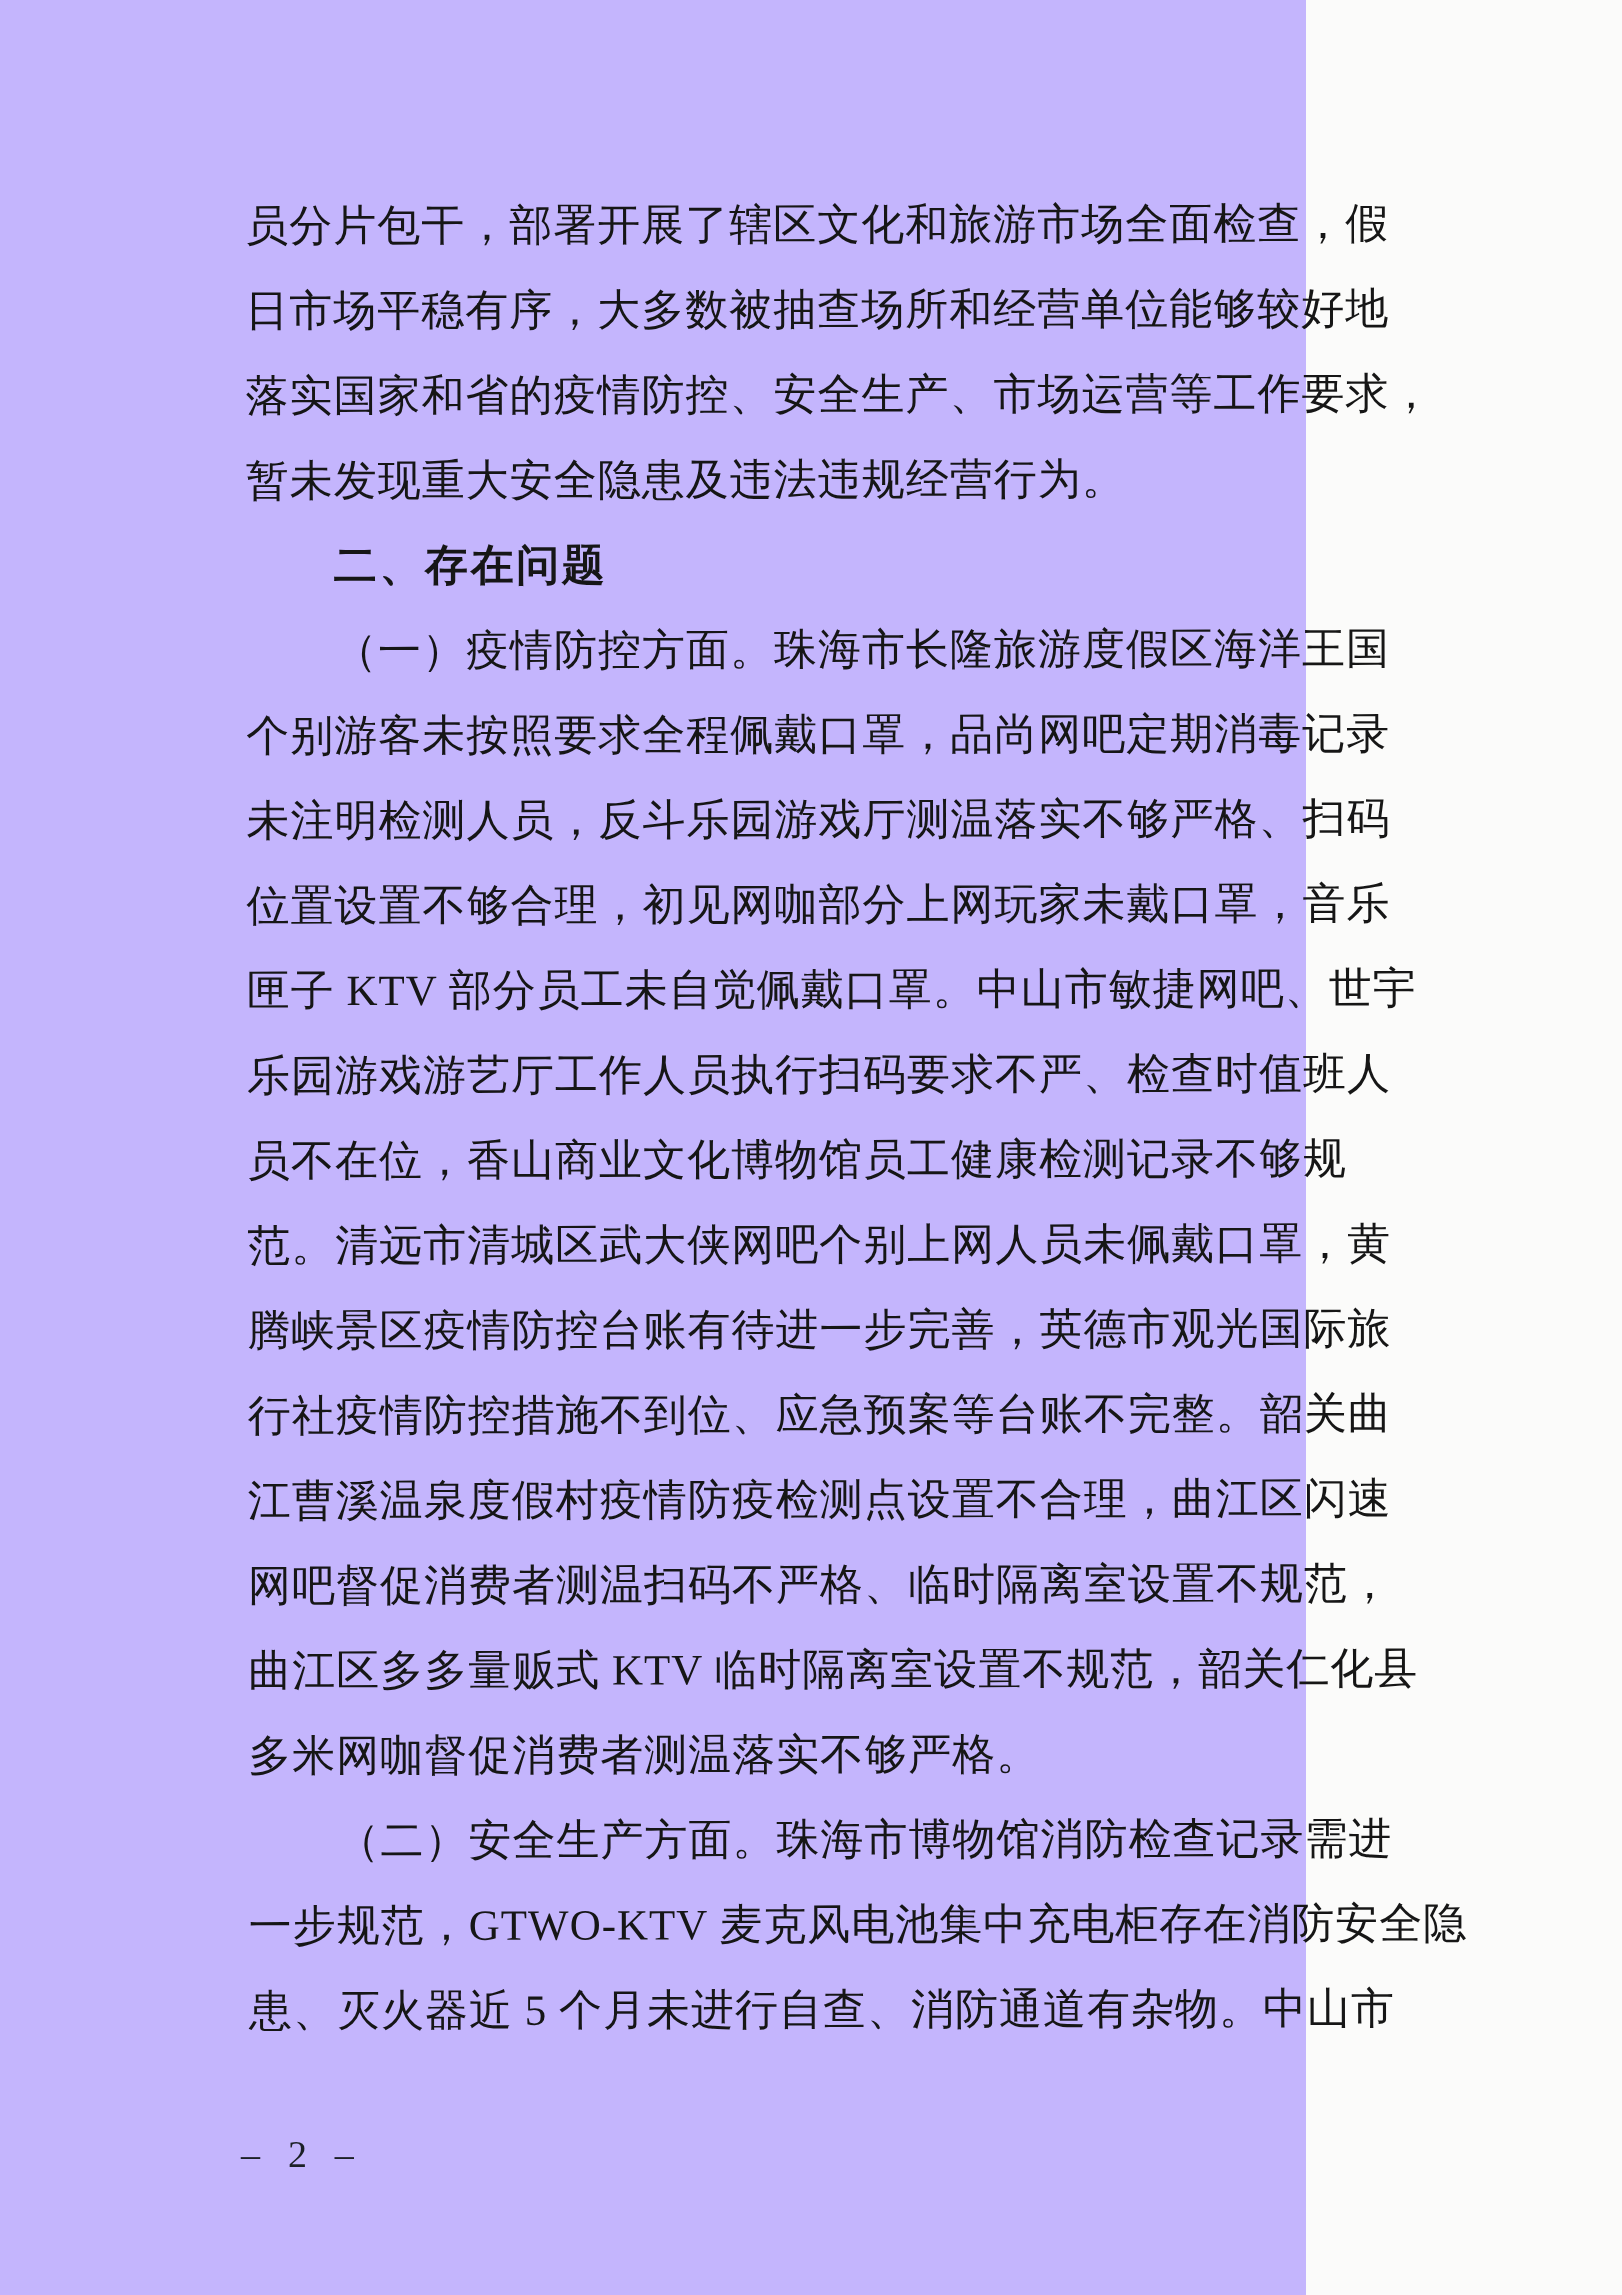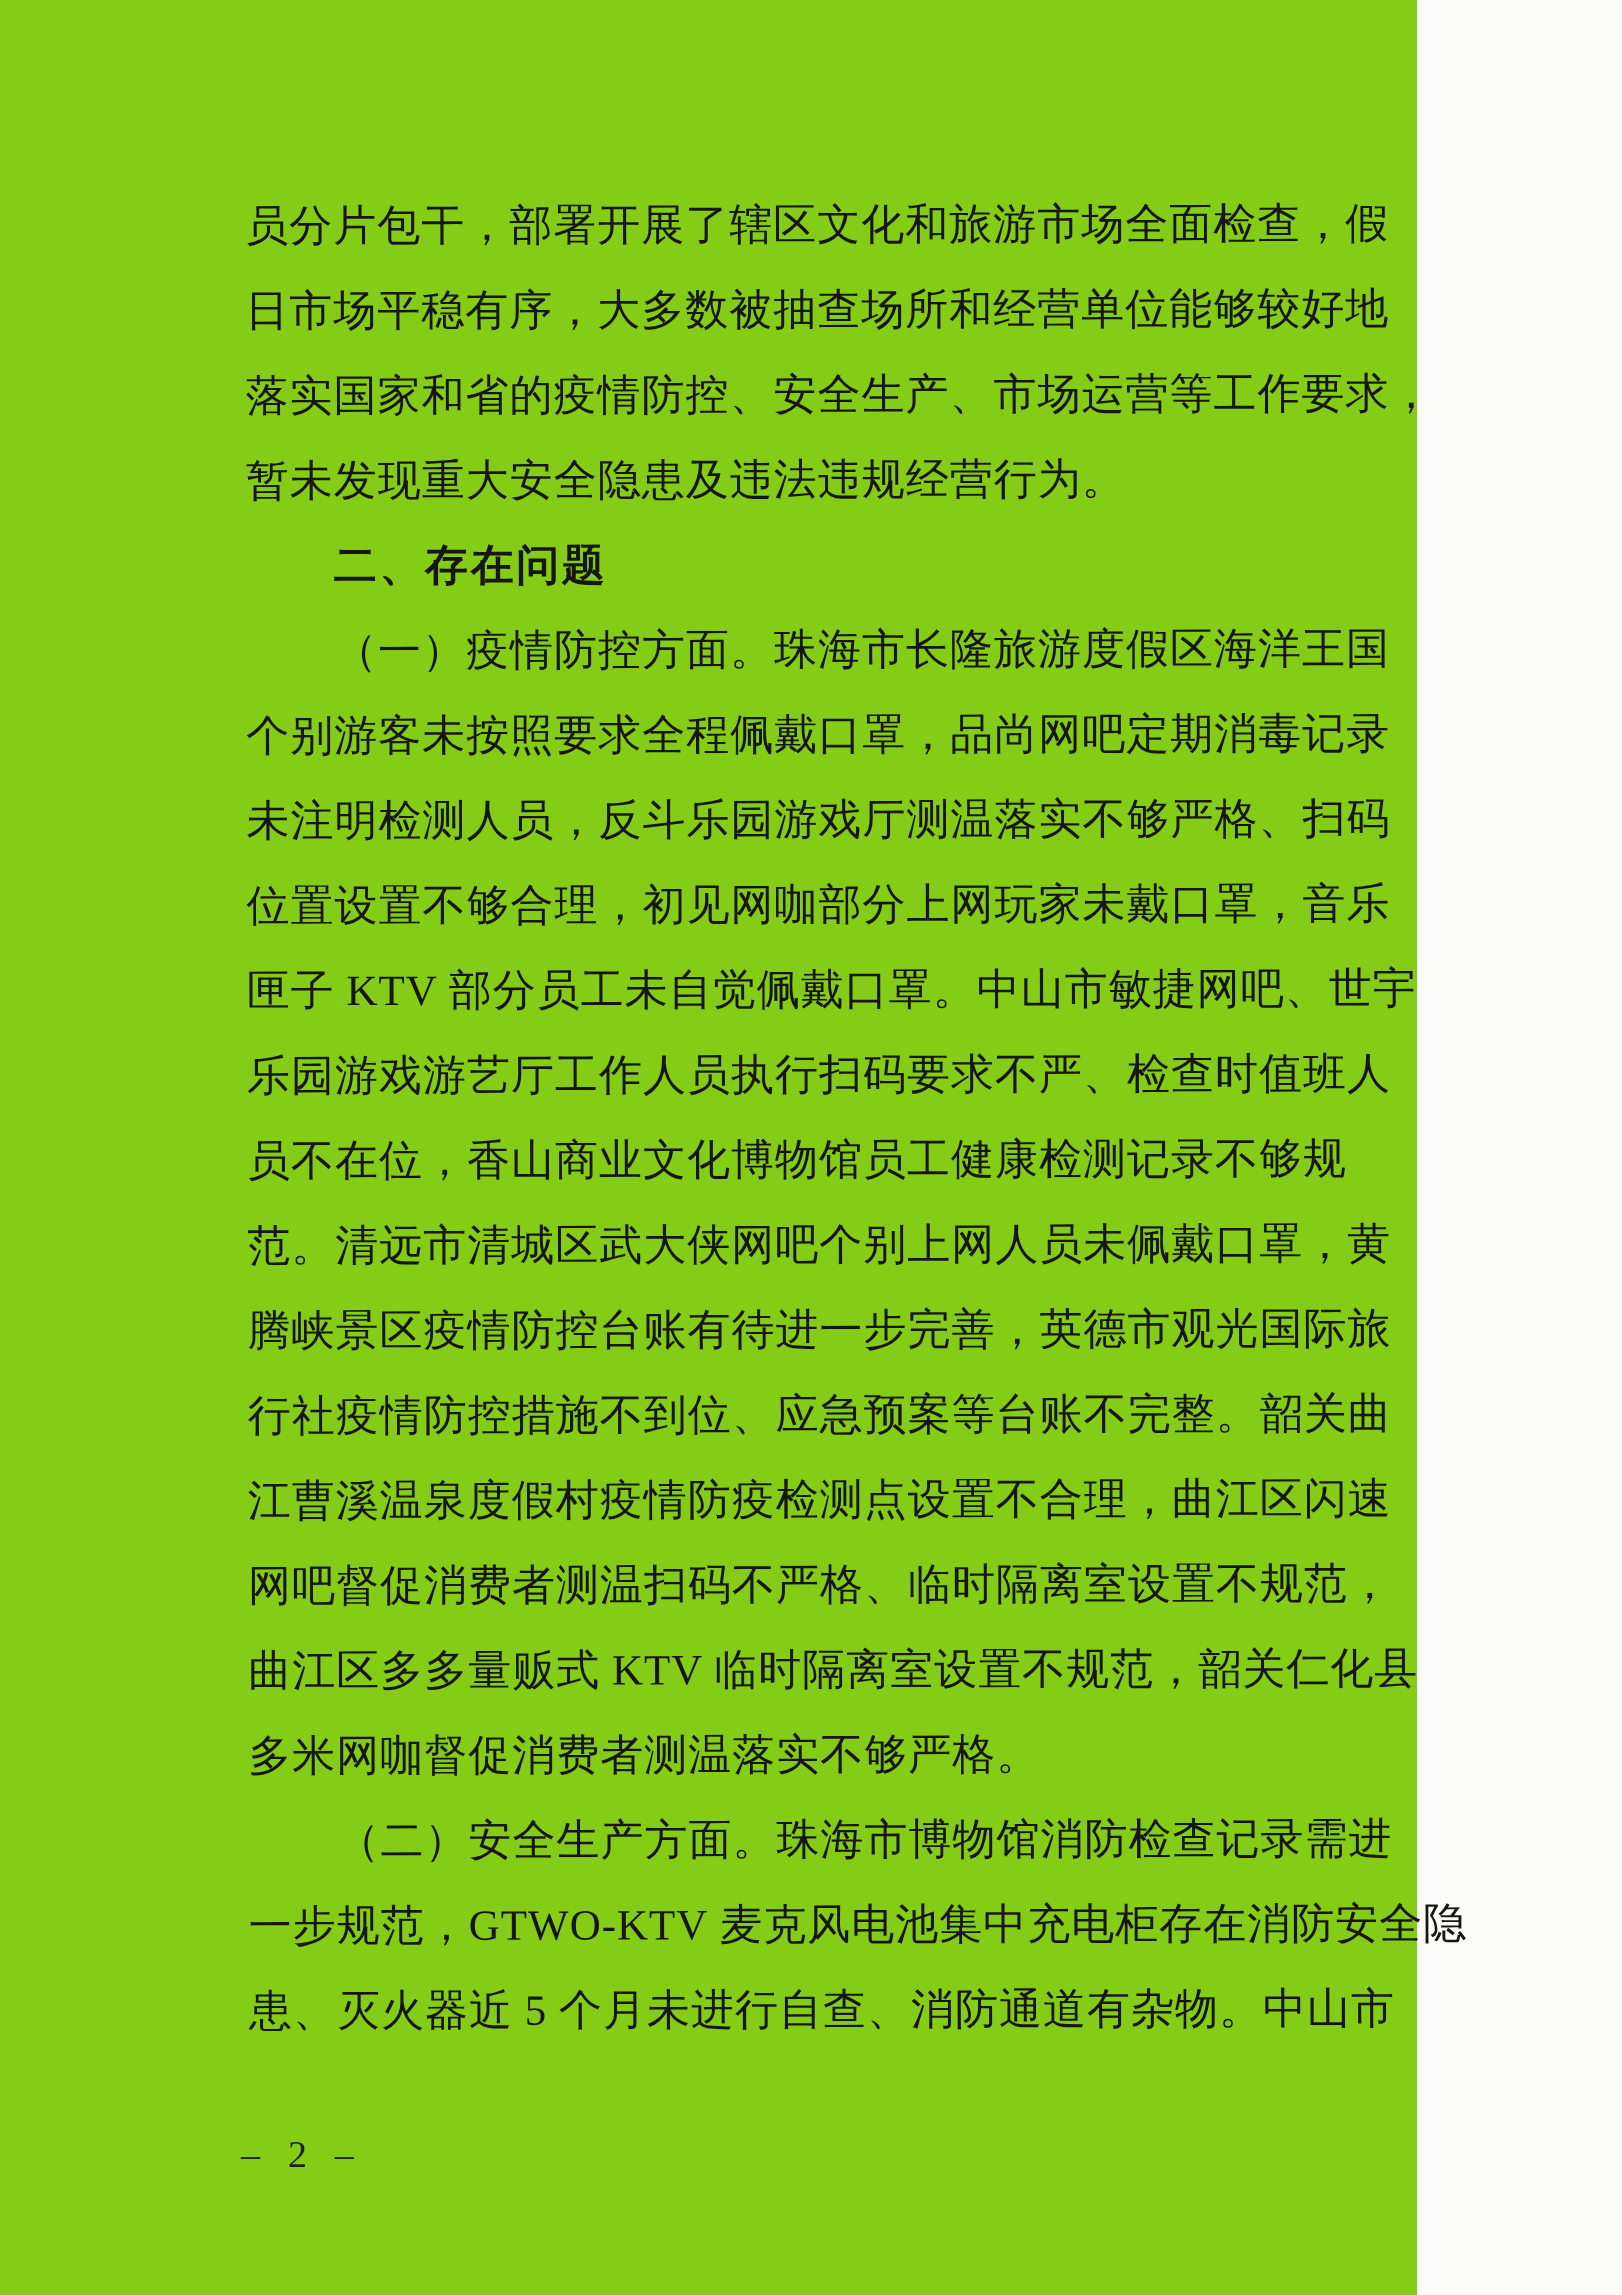--- a/index.html
+++ b/index.html
@@ -5,23 +5,23 @@
   * { margin: 0; padding: 0; box-sizing: border-box; }
   html, body {
     width: 1623px;
     height: 2295px;
     background: #fbfbfa;
     overflow: hidden;
     font-family: "Liberation Serif", "DejaVu Serif", serif;
   }
   .page {
     position: relative;
-    width: 1417px;
+    width: 1306px;
     height: 2295px;
-    background: #84cc16;
+    background: #c4b5fd;
     color: #161616;
     padding-left: 20px;
   }
   .text-block {
     position: absolute;
     left: 247px;
     top: 182px;
     width: 1171px;
     transform: rotate(-0.12deg);
   }

